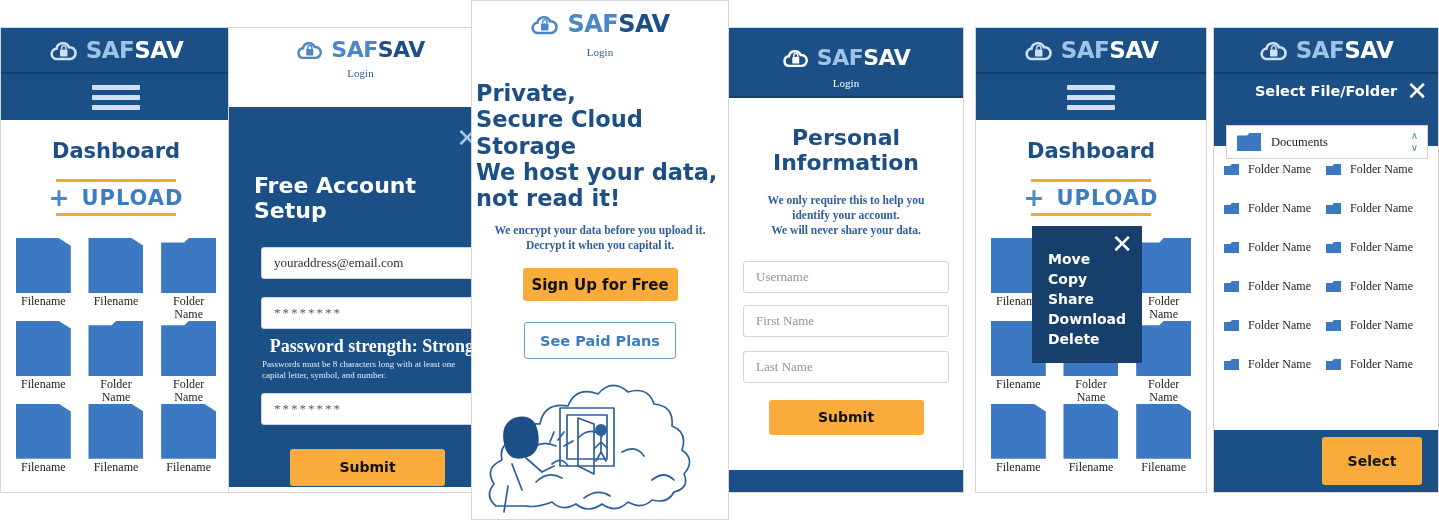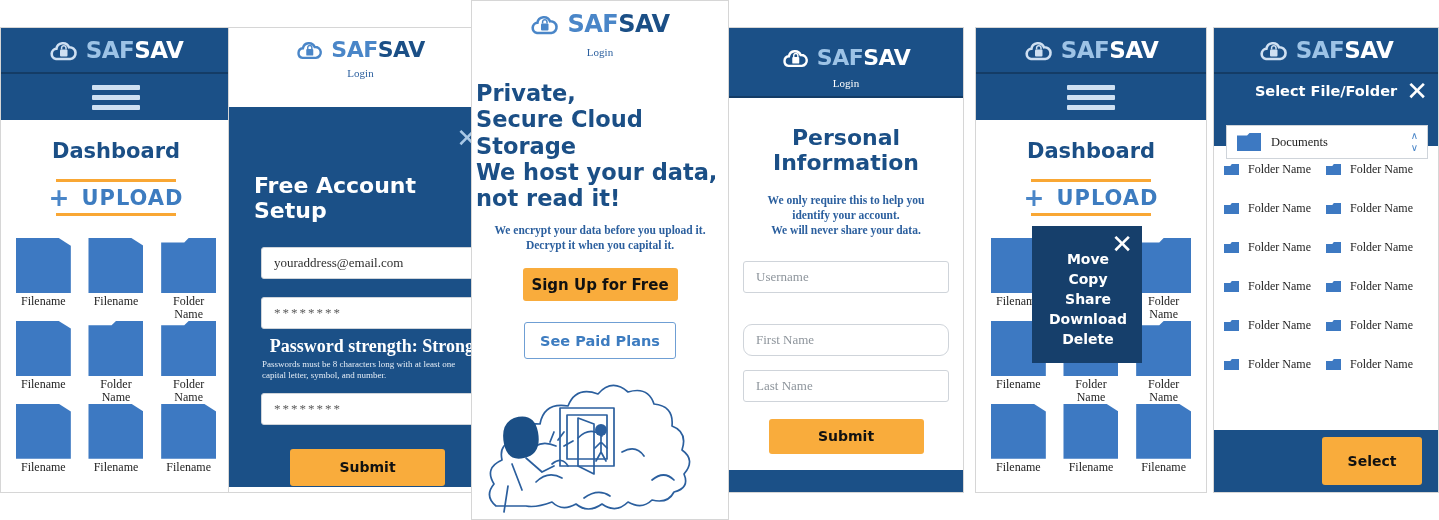--- a/index.html
+++ b/index.html
@@ -72,21 +72,21 @@
   .hero-sub { text-align:center; font-family:"Liberation Serif", serif; font-weight:bold;
               font-size:11.5px; color:#2b5f9e; line-height:1.3; }
 
   
   .pi-title { text-align:center; font-family:"DejaVu Sans", sans-serif; font-weight:bold; font-size:22px; color:#1b4f86; }
   .pi-sub { text-align:center; font-family:"Liberation Serif", serif; font-weight:bold; font-size:11.5px; color:#2b5f9e; line-height:1.3; }
   .footbar { background:#1b5087; width:100%; }
 
   
   .ctx { position:absolute; background:#163f6b; padding:10px 14px 14px 16px; }
-  .ctx .item { color:#ffffff; font-family:"DejaVu Sans", sans-serif; font-weight:bold; font-size:14px; line-height:1.42;text-align:center; }
+  .ctx .item { color:#ffffff; font-family:"DejaVu Sans", sans-serif; font-weight:bold; font-size:14px; line-height:1.42; }
   .ctx .x { position:absolute; top:5px; right:9px; color:#fff; font-size:26px; font-weight:300; line-height:1; }
 
   
   .selhdr { background:#1b5087; display:flex; align-items:center; justify-content:center; position:relative; }
   .selhdr .t { color:#fff; font-family:"DejaVu Sans", sans-serif; font-weight:bold; font-size:14.5px; }
   .selhdr .x { position:absolute; right:10px; top:50%; transform:translateY(-50%); color:#fff; font-size:26px; font-weight:300; line-height:1; }
   .selbox { background:#fff; border:1px solid #cfd4da; display:flex; align-items:center; gap:10px; padding:0 10px; position:relative; height:34px; }
   .selbox .fi { width:24px; height:18px; background:#3d79c2; clip-path:polygon(0 14%, 42% 14%, 52% 0, 100% 0, 100% 100%, 0 100%); }
   .selbox .nm { font-family:"Liberation Serif", serif; font-size:12.5px; color:#1c1c1c; }
   .spin { position:absolute; right:9px; top:50%; transform:translateY(-50%); display:flex; flex-direction:column; gap:2px; color:#4a86c8; font-size:10px; line-height:1; }
@@ -315,21 +315,21 @@
     <div class="pi-title" style="margin-top:27px;">Personal Information</div>
 
     <div class="pi-sub" style="margin-top:18px;">
       <div>We only require this to help you</div>
       <div>identify your account.</div>
       <div>We will never share your data.</div>
     </div>
 
     <div id="p4fields" style="margin-top:23px; padding:0 14px;">
         <div class="tf ph" style="margin-top: 0px; height: 32px;">Username</div>
-        <div class="tf ph" style="margin-top: 31px; height: 32px; border-radius: 9px;">First Name</div>
+        <div class="tf ph" style="margin-top: 12px; height: 32px;">First Name</div>
         <div class="tf ph" style="margin-top: 14px; height: 32px;">Last Name</div>
       </div>
 
     <div class="btn-orange" style="margin:17px auto 0 auto; width:155px; height:35px;">Submit</div>
 
     <div class="footbar" style="position:absolute; left:0; bottom:0; height:22px;"></div>
   </div>
 
   <div class="panel" style="left:975px; top:27px; width:232px; height:466px;">
 

